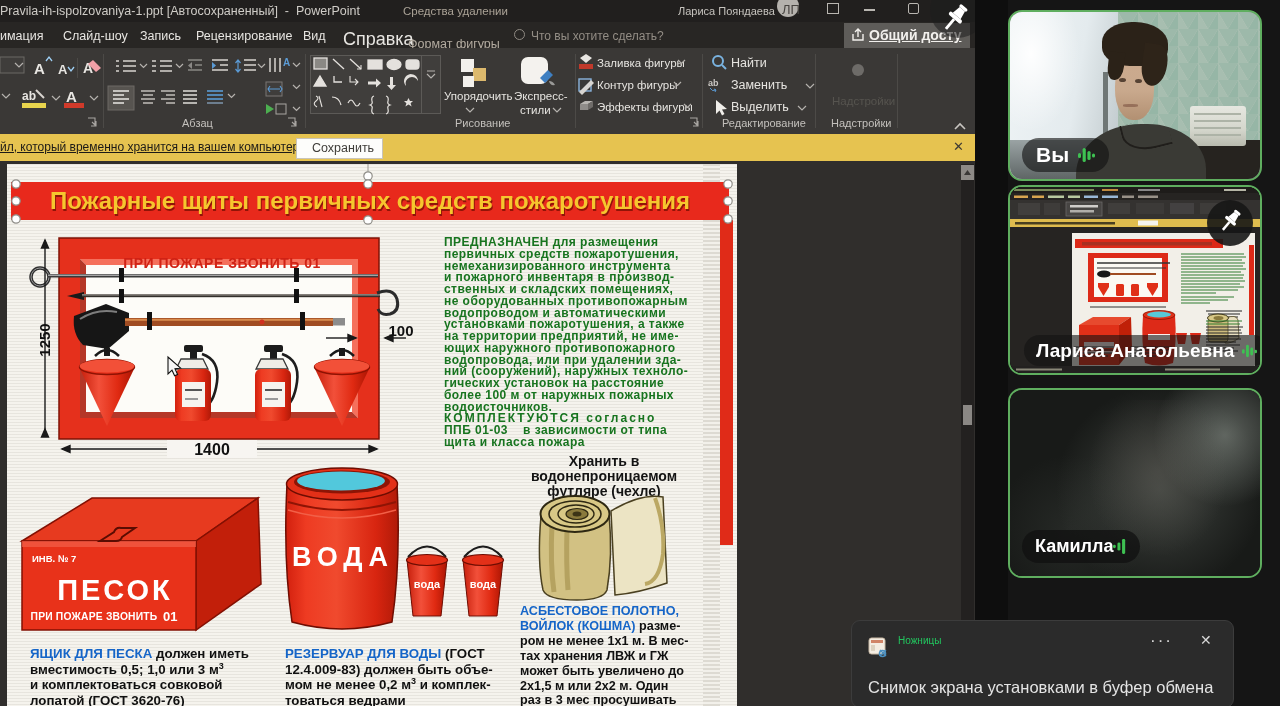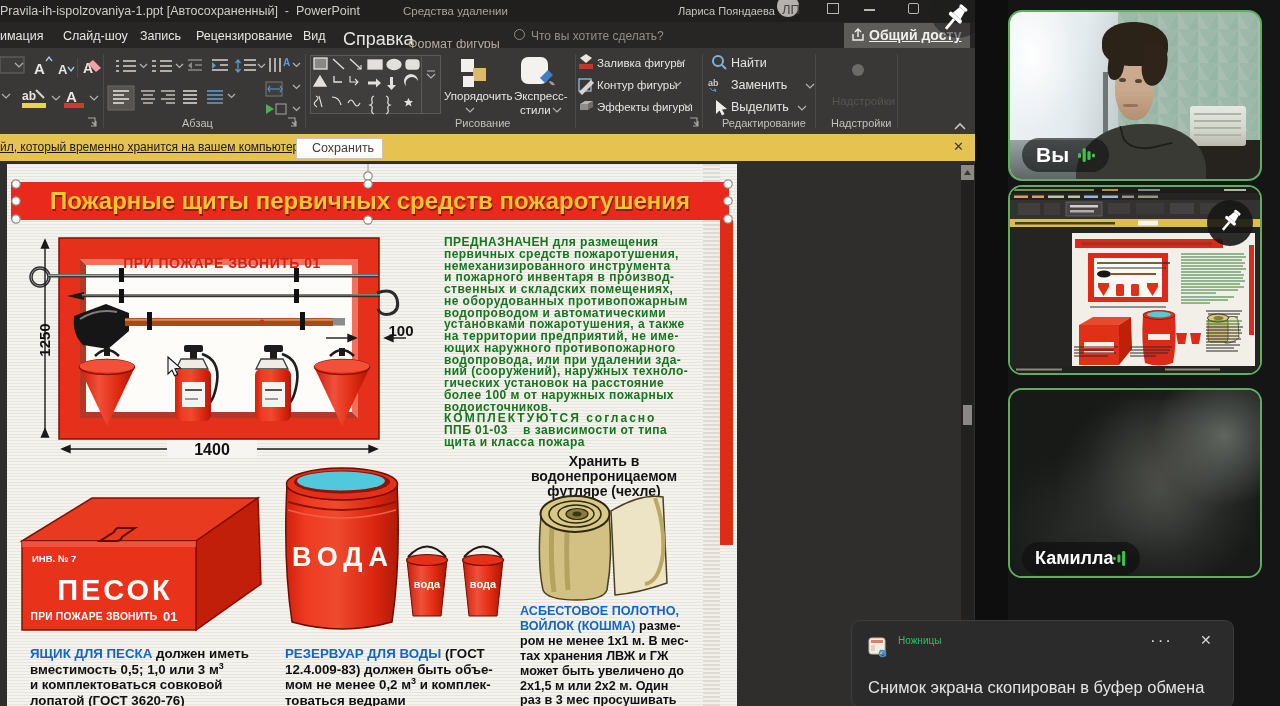--- a/index.html
+++ b/index.html
@@ -686,31 +686,42 @@
     <div class="abs" style="left:197px;top:13px;width:46px;height:46px;border-radius:50%;background:rgba(22,22,22,0.9);"></div>
     <svg class="abs" style="left:206px;top:20px;" width="30" height="32" viewBox="0 0 32 34">
       <g transform="rotate(40 16 14)" fill="#fff">
         <rect x="12" y="2" width="8" height="3" rx="1.5"></rect>
         <path d="M13 5 h6 l1.5 8 h-9 z"></path>
         <rect x="9" y="13" width="14" height="3.5" rx="1.7"></rect>
         <rect x="14.7" y="16.5" width="2.6" height="11"></rect>
       </g>
     </svg>
 
+    <div class="abs" style="left:14px;top:148px;height:31px;border-radius:16px;background:rgba(18,18,18,0.6);padding:0 12px;display:flex;align-items:center;gap:8px;">
+      <span style="color:#fff;font-size:19px;font-weight:bold;white-space:nowrap;">Лариса Анатольевна</span>
+      <svg width="15" height="16" viewBox="0 0 17 18">
+        <g fill="#3ec152">
+            <rect x="0" y="7" width="3" height="5" rx="1.5"></rect>
+            <rect x="4.6" y="2" width="3.2" height="14" rx="1.6"></rect>
+            <rect x="9.4" y="5" width="3.2" height="9" rx="1.6"></rect>
+            <rect x="14" y="7.5" width="3" height="4" rx="1.5"></rect>
+          </g>
+      </svg>
+    </div>
   </div>
 
   <div class="abs" style="left:0;top:388px;width:250px;height:186px;border:2px solid #5fae5f;border-radius:14px;overflow:hidden;background:#161816;">
     <div class="abs" style="left:0;top:0;width:250px;height:186px;
       background:
         radial-gradient(circle 95px at 215px 45px, rgba(150,158,150,0.55), rgba(150,158,150,0) 75%),
         radial-gradient(circle 130px at 150px 100px, rgba(88,94,88,0.6), rgba(88,94,88,0) 80%),
         radial-gradient(circle 100px at 60px 140px, rgba(52,56,52,0.5), rgba(52,56,52,0) 75%),
         #181a18;"></div>
     <div class="abs" style="left:60px;top:10px;width:160px;height:160px;background:radial-gradient(ellipse 70px 85px at 55% 45%, rgba(98,94,88,0.4), rgba(98,94,88,0) 100%);"></div>
-    <div class="abs" style="left:12px;top:152px;height:33px;border-radius:17px;background:rgba(15,15,15,0.72);padding:0 13px;display:flex;align-items:center;">
+    <div class="abs" style="left:12px;top:140px;height:33px;border-radius:17px;background:rgba(15,15,15,0.72);padding:0 13px;display:flex;align-items:center;">
       <span style="color:#fff;font-size:18px;font-weight:bold;">Камилла</span>
       <svg width="14" height="15" viewBox="0 0 17 18">
         <g fill="#3ec152">
             <rect x="0" y="7" width="3.4" height="4" rx="1.7"></rect>
             <rect x="5.4" y="4" width="3.6" height="10" rx="1.8"></rect>
             <rect x="11" y="0" width="3.8" height="18" rx="1.4"></rect>
           </g>
       </svg>
     </div>
   </div>
@@ -720,14 +731,14 @@
   <svg class="abs" style="left:16px;top:16px;" width="22" height="22" viewBox="0 0 22 22">
     <rect x="1" y="1" width="16" height="16" rx="2.5" fill="#f4ede2" stroke="#c8b9a5"></rect>
     <rect x="3" y="3" width="12" height="3" fill="#c76a4a" opacity="0.8"></rect>
     <rect x="3" y="8" width="4" height="6" fill="#dcd2c0"></rect>
     <circle cx="14.5" cy="16.5" r="3" fill="none" stroke="#4a8fc0" stroke-width="1.6"></circle>
     <path d="M12 13 l6 6 M18 13 l-6 6" stroke="#4a8fc0" stroke-width="1.4"></path>
   </svg>
   <div class="abs txt" style="left:46px;top:14px;font-size:10px;color:#22c55e;">Ножницы</div>
   <div class="abs txt" style="left:298px;top:10px;font-size:17px;color:#d8d8d8;letter-spacing:2px;">···</div>
   <div class="abs txt" style="left:348px;top:11px;font-size:14px;color:#d8d8d8;">✕</div>
-  <div class="abs txt" style="left:16px;top:57px;font-size:16.5px;color:#e4e4e4;">Снимок экрана скопирован в буфер обмена</div>
+  <div class="abs txt" style="left:16px;top:57px;font-size:16.5px;color:#e4e4e4;">Снимок экрана установками в буфер обмена</div>
 </div>
 
 </body></html>

